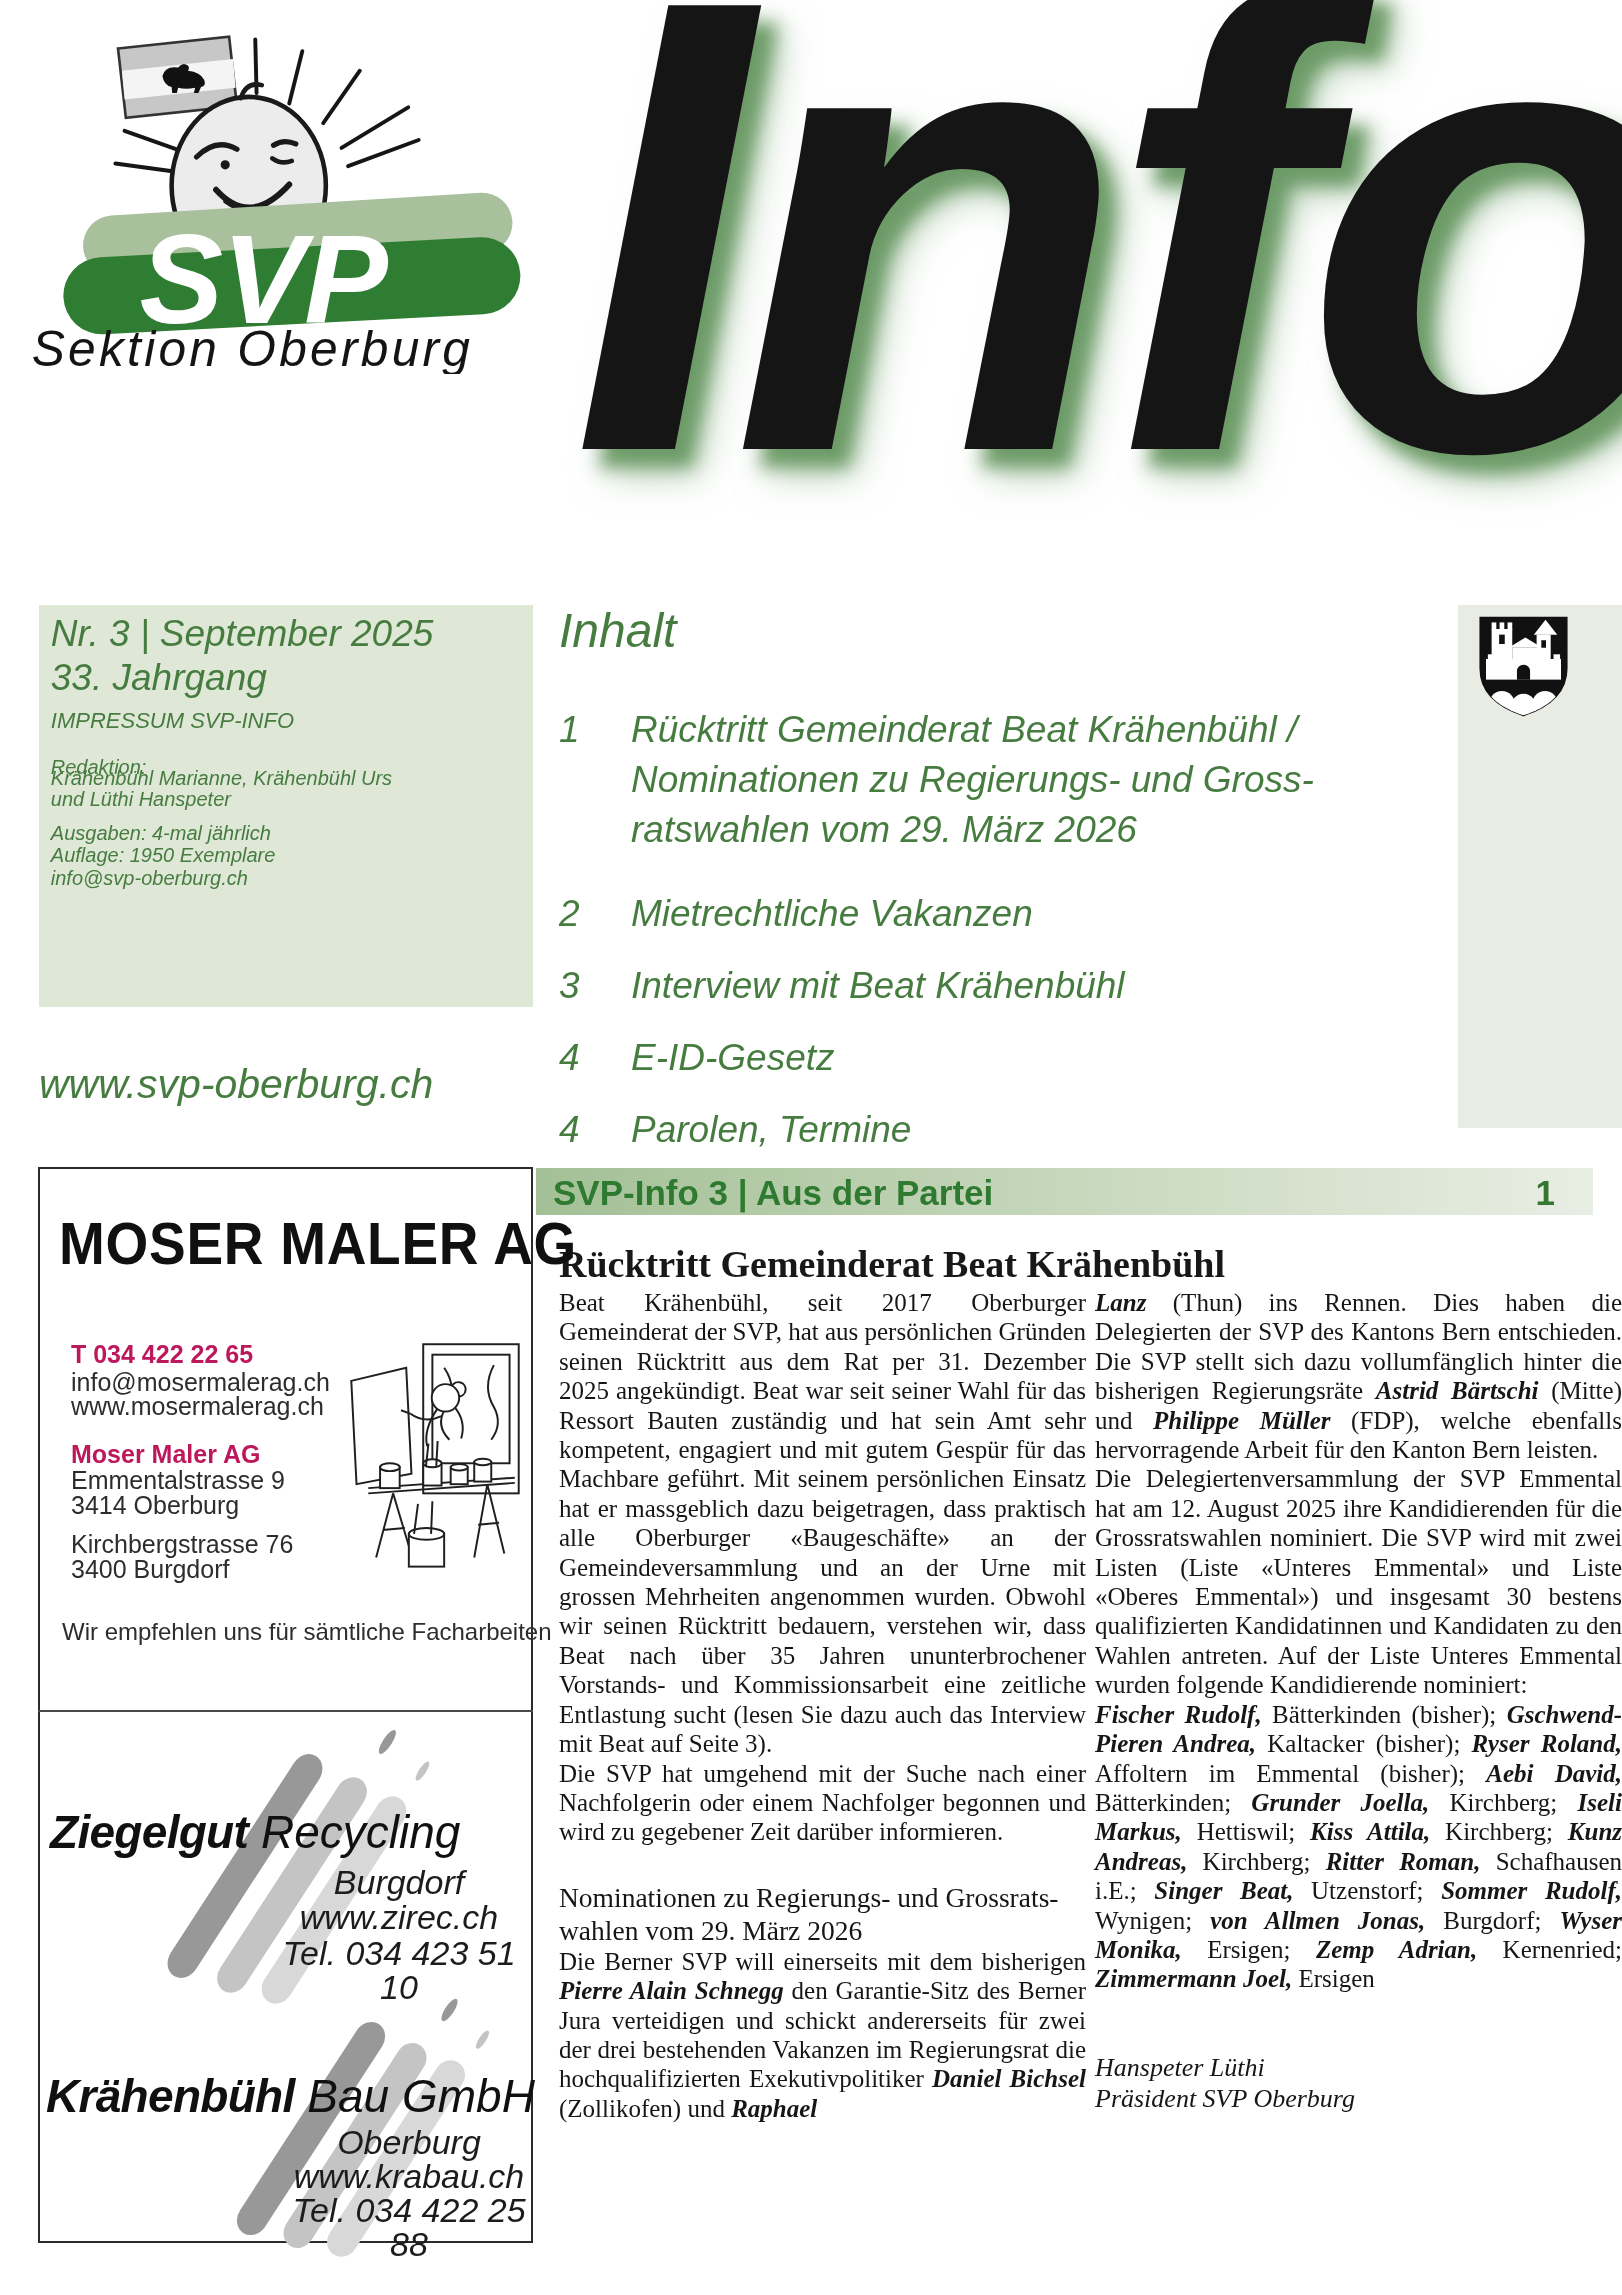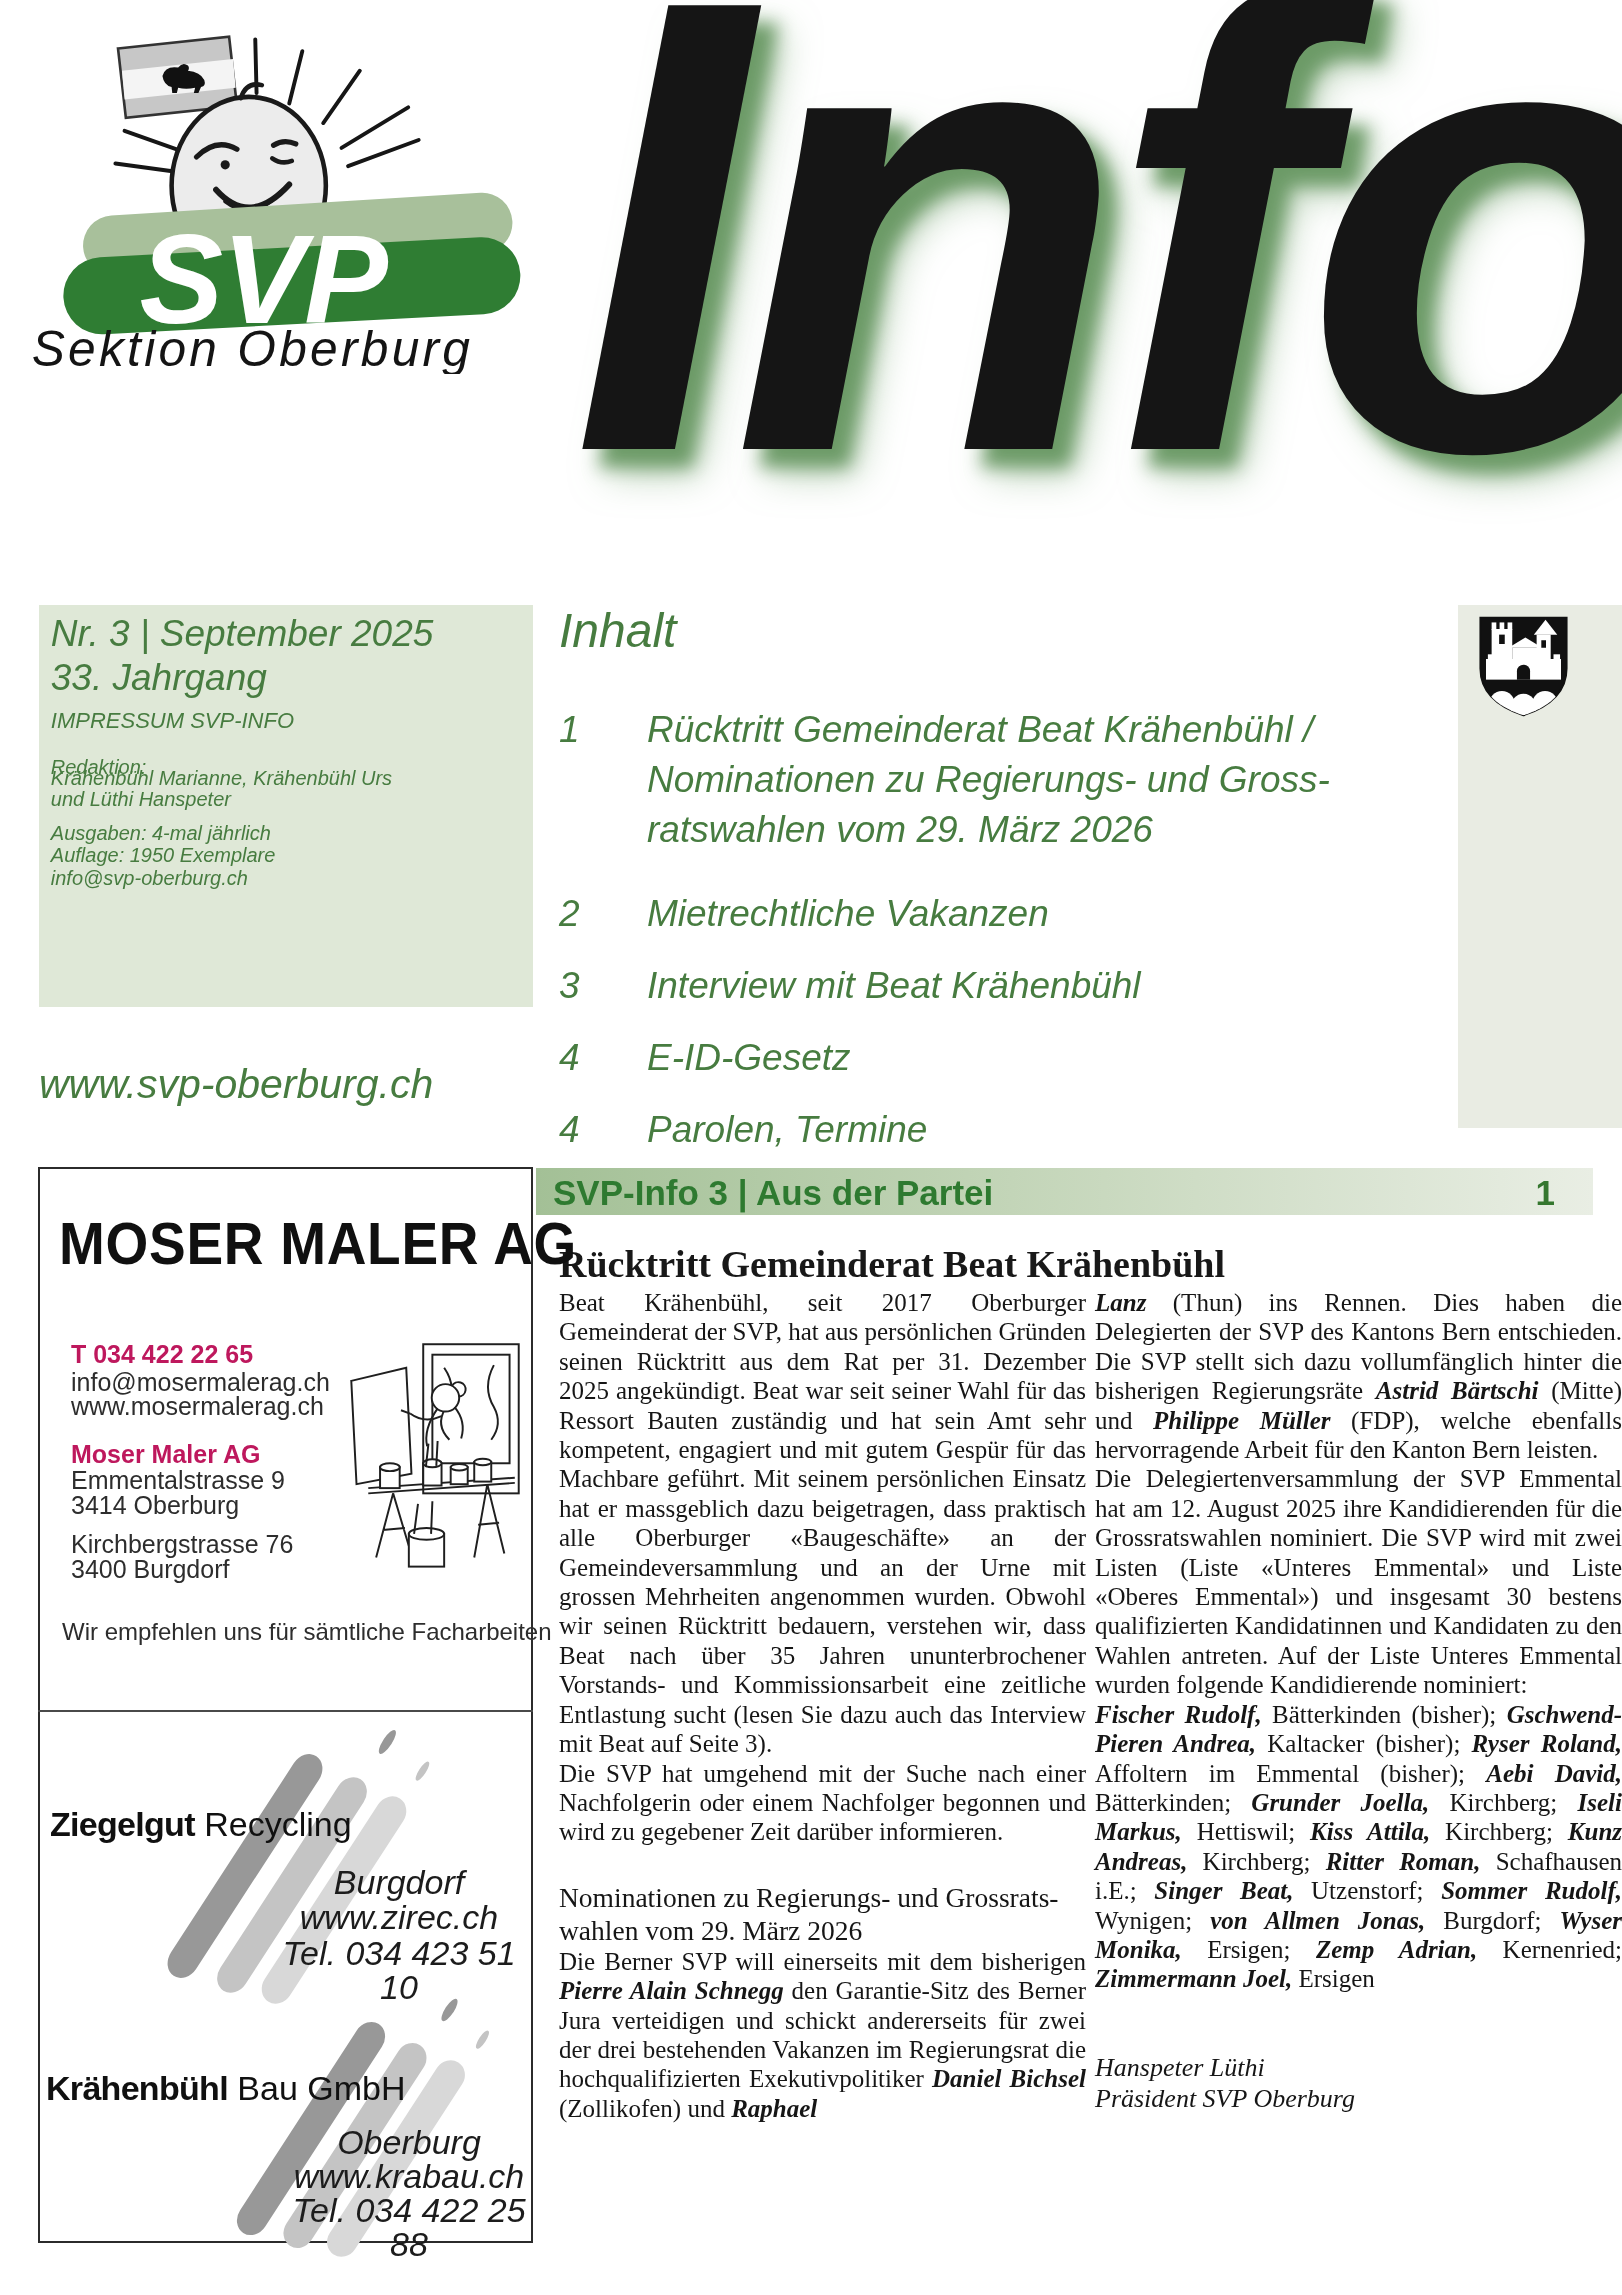--- a/index.html
+++ b/index.html
@@ -25,21 +25,21 @@
   .ib-r2{top:183px;font-size:20px;}
   .ib-aus{top:217px;font-size:20px;}
   .ib-auf{top:239px;font-size:20px;}
   .ib-mail{top:262px;font-size:20px;}
   .website{left:39px;top:1061px;font-size:41px;white-space:nowrap;}
 
   
   .toc-title{left:559px;top:603px;font-size:48px;}
   .toc-row{left:559px;width:870px;font-size:37px;line-height:50px;}
   .toc-row .num{display:inline-block;width:72px;vertical-align:top;}
-  .toc-row .lines{display:inline-block;vertical-align:top;margin-left:16px;}
+  .toc-row .lines{display:inline-block;vertical-align:top;}
   .tr1{top:705px;} .tr2{top:889px;} .tr3{top:961px;} .tr4{top:1033px;} .tr5{top:1105px;}
 
   
   .strip{left:1458px;top:605px;width:165px;height:523px;background:#e9ece3;}
   .crest{left:1476px;top:614px;}
 
   
   .bar{left:536px;top:1168px;width:1057px;height:47px;
        background:linear-gradient(90deg,#a3c096 0%,#c3d5b8 45%,#e9eee4 100%);}
   .bar .label{position:absolute;left:17px;top:5.2px;font-size:35px;font-weight:bold;color:#2e7a30;}
@@ -70,21 +70,21 @@
   .ml4{top:1440px;} .ml5{top:1466px;} .ml6{top:1491px;}
   .ml7{top:1530px;} .ml8{top:1555px;}
   .moser-slogan{left:62px;top:1618px;width:445px;font-size:24px;color:#2d2d2d;white-space:nowrap;}
   .painter{left:346px;top:1339px;}
 
   
   .stroke{position:absolute;width:30px;border-radius:50%/7%;}
   .s-dark{background:#989898;} .s-mid{background:#c4c4c4;} .s-light{background:#d8d8d8;}
   .fleck{position:absolute;border-radius:50%;}
 
-  .brand{font-size:34px;white-space:nowrap;color:#101010;z-index:3;}
+  .brand{font-size:46px;font-style:italic;white-space:nowrap;color:#101010;z-index:3;}
   .brand .b1{font-weight:bold;letter-spacing:-0.7px;}
   .zg-brand{left:50px;top:1805px;}
   .kb-brand{left:46px;top:2069px;}
   .contact{font-size:34px;font-style:italic;color:#1c1c1c;text-align:center;z-index:3;line-height:34px;}
   .zg-contact{left:281px;top:1865px;width:236px;}
   .kb-contact{left:291px;top:2125px;width:236px;}
   .contact div{margin-bottom:0.7px;}
   .zg-contact div{margin-bottom:1.3px;}
   .kb-contact div{margin-bottom:0px;}
 </style>

